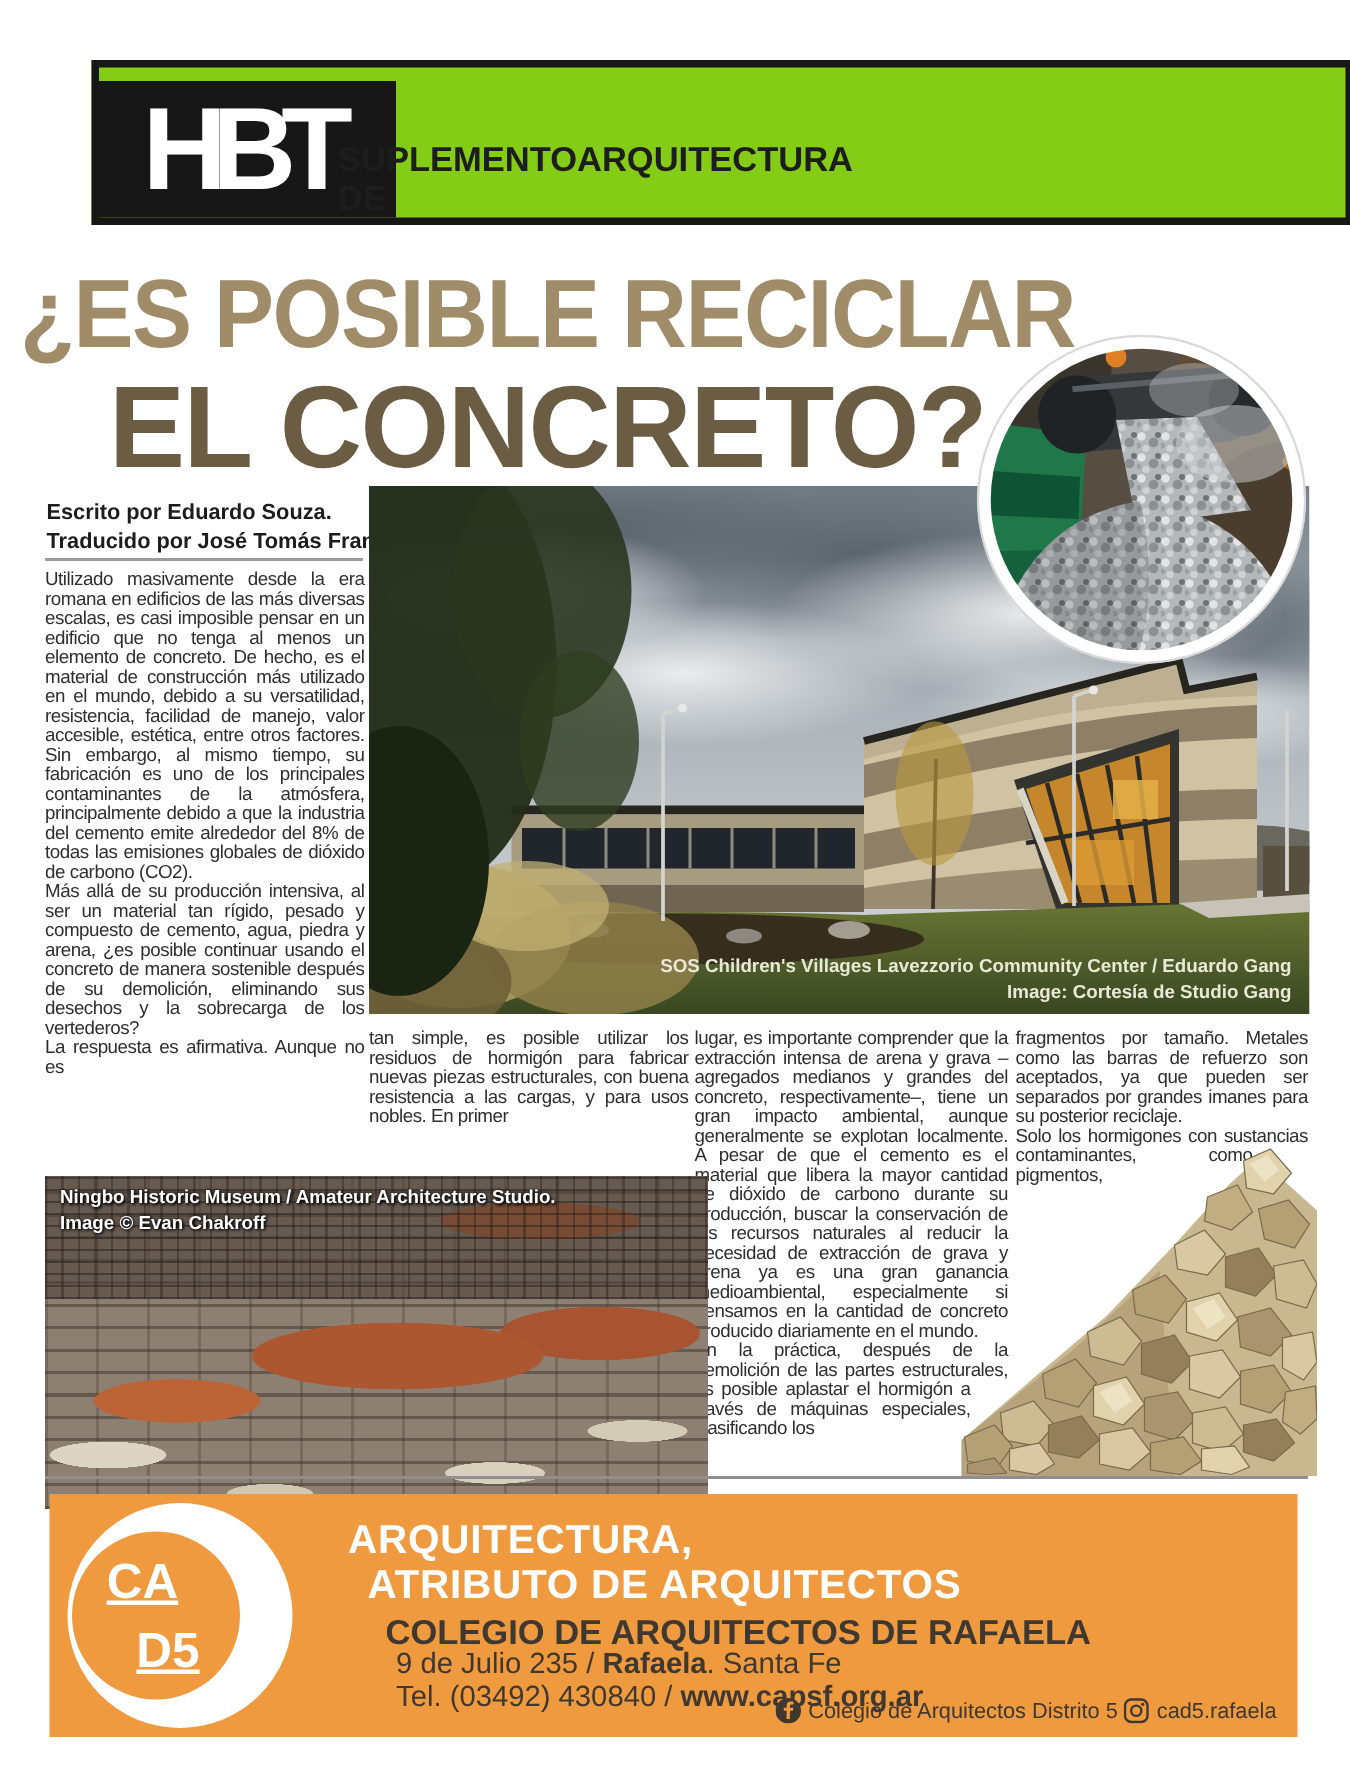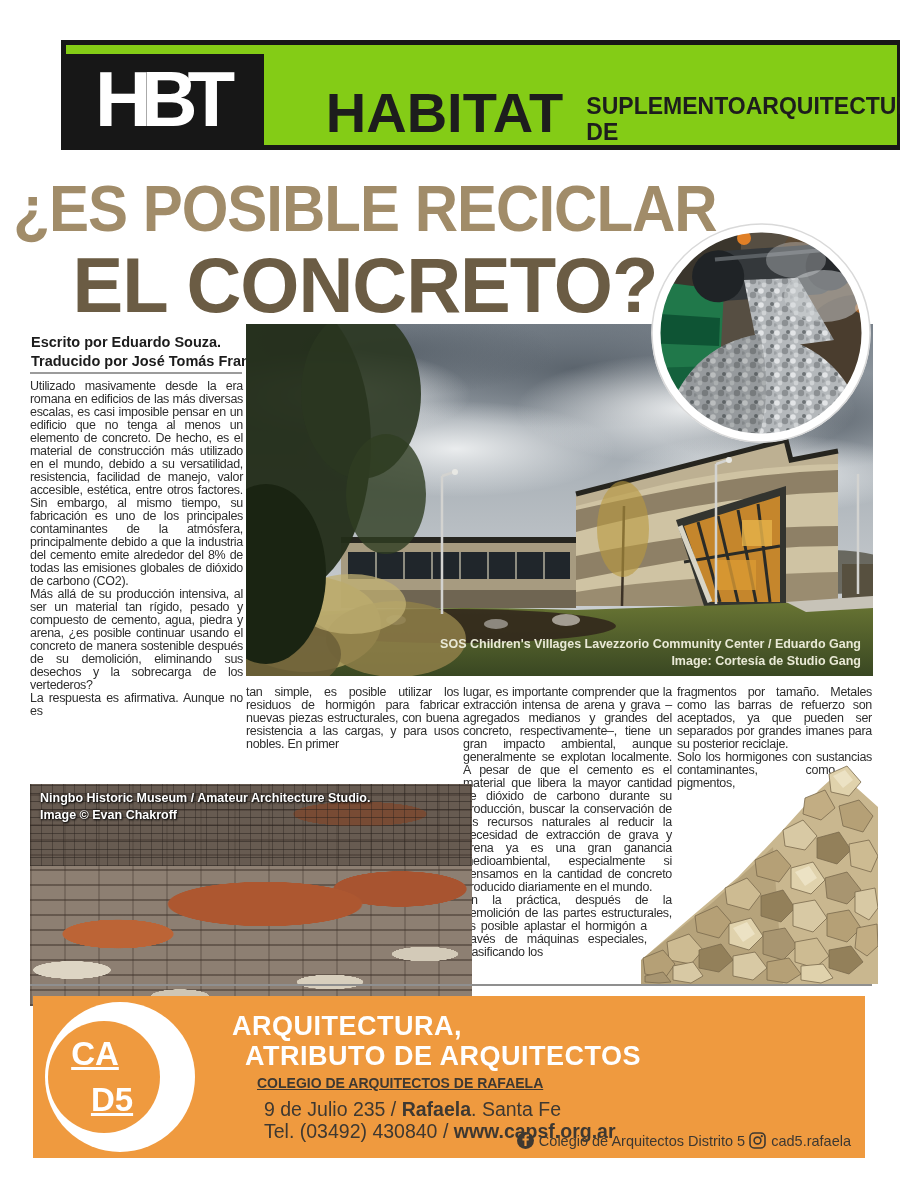--- a/index.html
+++ b/index.html
@@ -76,36 +76,35 @@
   
   .banner { position:absolute; left:33px; top:996px; width:832px; height:162px; background:#ef9a3f; }
   .badge-white { position:absolute; left:12px; top:6px; width:150px; height:150px; border-radius:50%; background:#fff; }
   .badge-orange { position:absolute; left:15px; top:25px; width:112px; height:112px; border-radius:50%; background:#ef9a3f;
     display:flex; flex-direction:column; justify-content:center; text-align:center;
     color:#fff; font-weight:bold; font-size:33px; line-height:34px;text-decoration:underline; }
   .badge-orange .l1 { transform:translateX(-9px); }
   .badge-orange .l2 { transform:translateX(8px);margin-top:12px; }
   .bn-title1 { position:absolute; left:199px; top:15px; font-weight:bold; font-size:27px; color:#fff; letter-spacing:0.5px; }
   .bn-title2 { position:absolute; left:212px; top:45px; font-weight:bold; font-size:27px; color:#fff; letter-spacing:0.5px; }
-  .bn-org    { position:absolute; left:224px; top:79px; font-weight:bold; font-size:14px; color:#3e3831;text-decoration:underline; }
+  .bn-org    { position:absolute; left:224px; top:79px; font-weight:bold; font-size:23px; color:#3e3831; }
   .bn-addr1  { position:absolute; left:231px; top:102px; font-size:19.5px; color:#3e3831; }
   .bn-addr2  { position:absolute; left:231px; top:124px; font-size:19.5px; color:#3e3831; }
   .bn-addr1 b, .bn-addr2 b { font-weight:bold; }
   .bn-social { position:absolute; right:14px; bottom:9px; display:flex; align-items:center; gap:4px;
     font-size:14.5px; color:#3e3831; }
   .soc-item { display:flex; align-items:center; gap:5px; }
 </style>
 </head>
 <body>
 
 <div class="page">
 
   <div class="masthead">
     <div class="mast-logo">HBT</div>
-    <div class="mast-title">HABITAT</div>
     <div class="mast-sub">
       <span>SUPLEMENTO DE</span>
       <span>ARQUITECTURA</span>
     </div>
   </div>
 
   <div class="headline">
     <div class="h-line1">¿ES POSIBLE RECICLAR</div>
     <div class="h-line2">EL CONCRETO?</div>
   </div>

